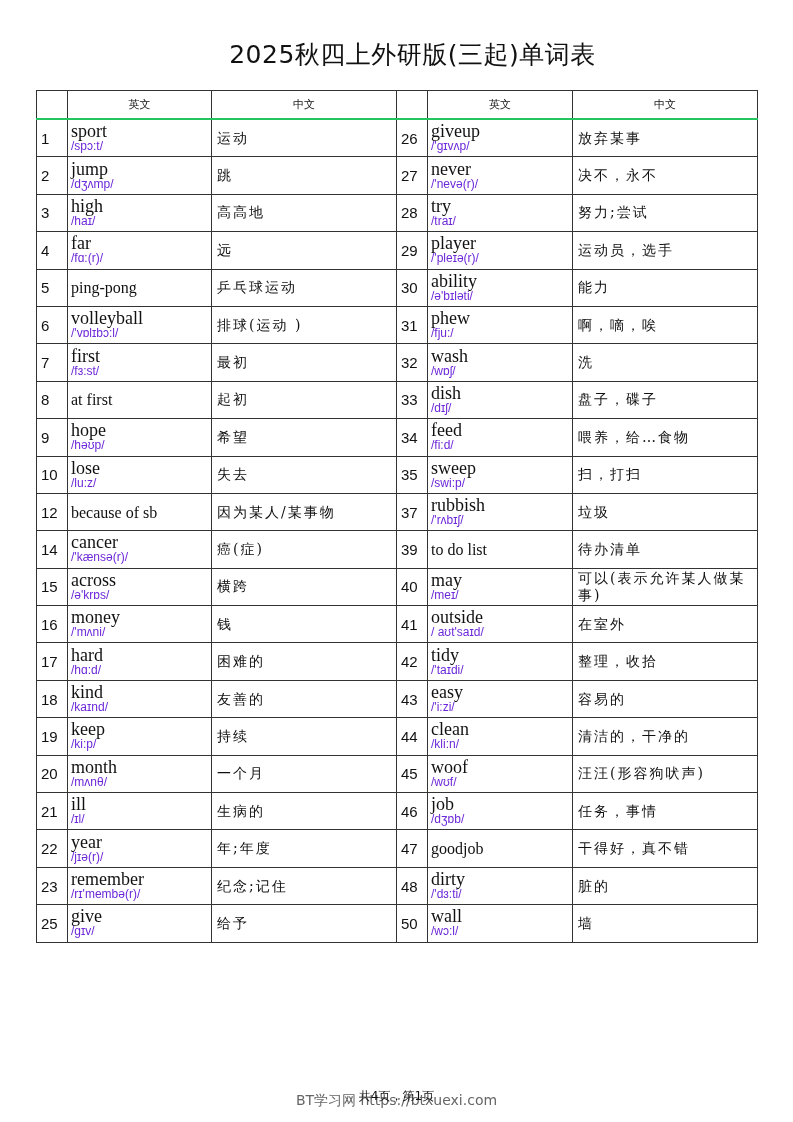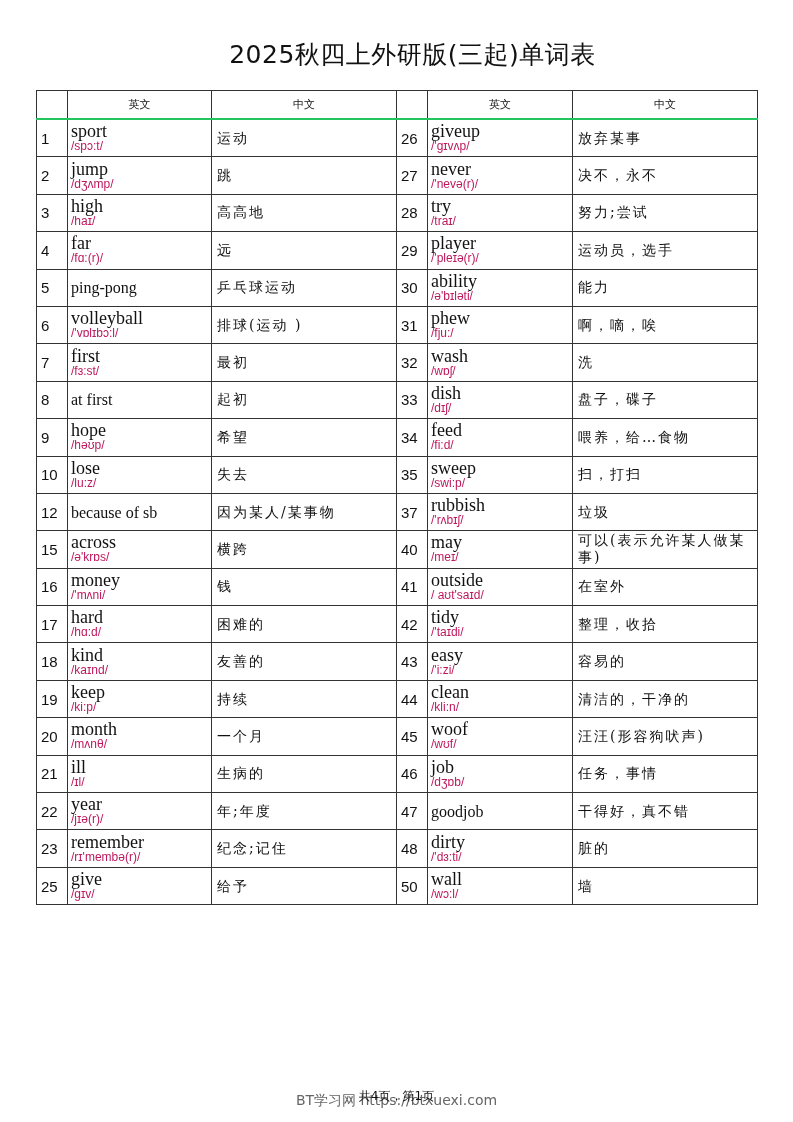--- a/index.html
+++ b/index.html
@@ -6,21 +6,21 @@
   body { width: 793px; height: 1122px; position: relative; overflow: hidden; font-family: "DejaVu Serif", serif; color: #111; }
   .title { position: absolute; top: 38px; left: 16px; width: 793px; text-align: center; font-family: "DejaVu Sans", sans-serif; font-size: 25px; letter-spacing: 0.5px; color: #111; }
   table.vocab { position: absolute; left: 36px; top: 90px; border-collapse: collapse; table-layout: fixed; width: 721px; }
   table.vocab td, table.vocab th { border: 1px solid #333; padding: 0; vertical-align: middle; overflow: hidden; }
   table.vocab thead th { height: 27px; font-weight: normal; font-family: "DejaVu Serif", serif; font-size: 11px; text-align: center; border-bottom: 2px solid #22c55e; }
   table.vocab tbody td { height: 36.4px; }
   .num { font-family: "Liberation Sans", sans-serif; font-size: 15px; padding-left: 4px !important; }
   .en { padding-left: 3px !important; line-height: 1; }
   .word { font-family: "Liberation Serif", serif; font-size: 18px; display: block; line-height: 17px; }
   .word.solo { font-size: 16px; }
-  .ipa { font-family: "Liberation Sans", sans-serif; font-size: 12px; display: block; line-height: 13px; color: #be185d; }
+  .ipa { font-family: "Liberation Sans", sans-serif; font-size: 12px; display: block; line-height: 13px; color: #6d28d9; }
   .zh { font-family: "DejaVu Serif", serif; font-size: 14px; padding-left: 5px !important; letter-spacing: 2px; line-height: 17px; }
   .footer1 { position: absolute; top: 1071px; width: 793px; text-align: center; font-family: "DejaVu Sans", sans-serif; font-size: 14px; color: #666; margin-top: 21px; }
   .footer2 { position: absolute; top: 1088px; width: 793px; text-align: center; font-family: "DejaVu Sans", sans-serif; font-size: 12px; color: #111; }
 </style>
 </head>
 <body>
 
 <div class="title">2025秋四上外研版(三起)单词表</div>
 
 <table class="vocab">
@@ -188,20 +188,33 @@
         </td>
         <td class="zh">因为某人/某事物</td>
         <td class="num">37</td>
         <td class="en">
           <span class="word">rubbish</span>
           <span class="ipa">/'rʌbɪʃ/</span>
         </td>
         <td class="zh">垃圾</td>
       </tr>
       <tr>
+        <td class="num">14</td>
+        <td class="en">
+          <span class="word">cancer</span>
+          <span class="ipa">/'kænsə(r)/</span>
+        </td>
+        <td class="zh">癌(症)</td>
+        <td class="num">39</td>
+        <td class="en">
+          <span class="word solo">to do list</span>
+        </td>
+        <td class="zh">待办清单</td>
+      </tr>
+      <tr>
         <td class="num">15</td>
         <td class="en">
           <span class="word">across</span>
           <span class="ipa">/ə'krɒs/</span>
         </td>
         <td class="zh">横跨</td>
         <td class="num">40</td>
         <td class="en">
           <span class="word">may</span>
           <span class="ipa">/meɪ/</span>

